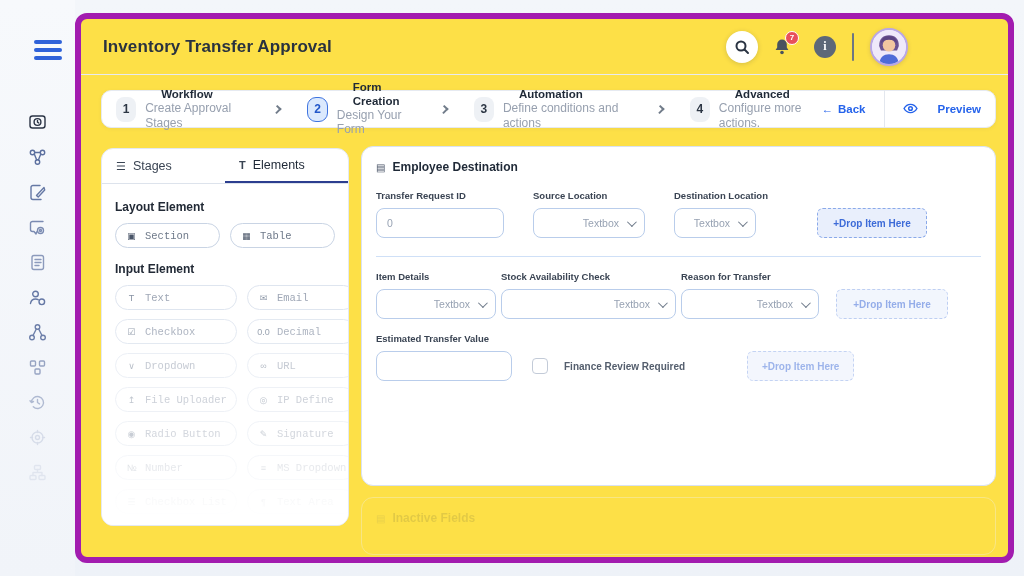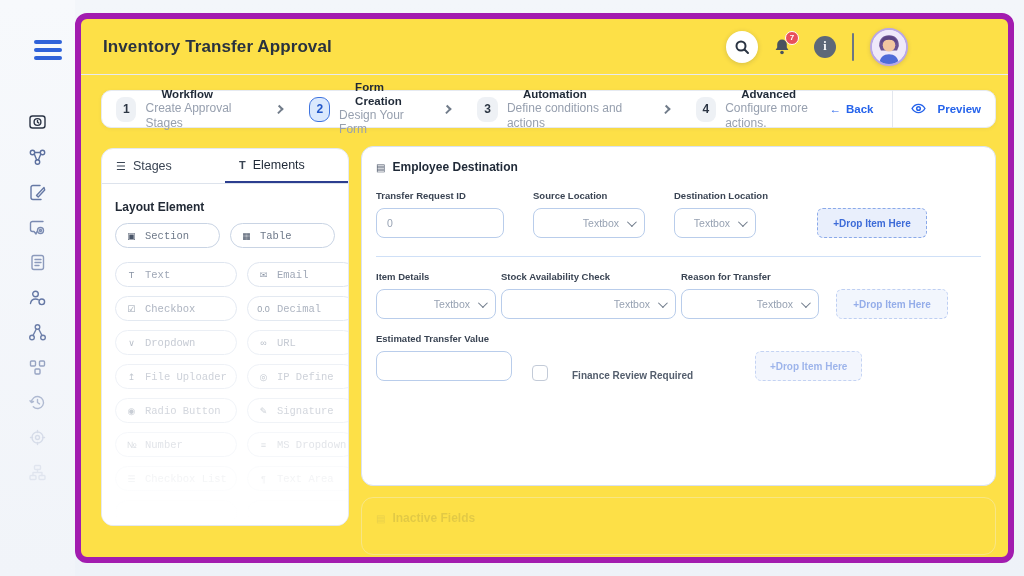--- a/index.html
+++ b/index.html
@@ -53,21 +53,21 @@
     font-size:12px; font-weight:600; display:flex; align-items:center; justify-content:center; }
   .step.active .step-num { background:#dbe9fd; border:1.5px solid #3f74e0; color:#2257c9; border-radius:9px; }
   .step-title { font-size:11.5px; font-weight:700; color:#1f2937; line-height:1.15;margin-left:16px; }
   .step-sub { font-size:12px; color:#97a0af; line-height:1.2; }
   .step-chev { width:7px; height:7px; border-top:2px solid #707b89; border-right:2px solid #707b89;
     transform:rotate(45deg); margin:0 27px; }
   .stepper-actions { display:flex; align-items:center; height:100%; }
   .back-btn { display:flex; align-items:center; gap:5px; color:#2563eb; font-size:11.5px;
     font-weight:600; cursor:pointer; margin-right:18px; }
   .action-divider { width:1px; height:38px; background:#e3e7ee; margin-right:18px; }
-  .preview-btn { display:flex; align-items:center; gap:12px; color:#2563eb; font-size:11.5px;
+  .preview-btn { display:flex; align-items:center; gap:20px; color:#2563eb; font-size:11.5px;
     font-weight:600; cursor:pointer; }
   .eye-ic svg { width:15px; height:11px; fill:none; stroke:#2563eb; stroke-width:1.6; }
 
   
   .palette { position:absolute; left:20px; top:129px; width:248px; height:378px;
     background:#fff; border:1px solid #e4e9f1; border-radius:12px; overflow:hidden; }
   .palette::after { content:""; position:absolute; left:0; right:0; bottom:0; height:70px;
     background:linear-gradient(180deg,rgba(255,255,255,0),#fff); pointer-events:none; }
   .tabs { display:flex; border-bottom:1px solid #dde3ec; }
   .tab { flex:1; height:34px; display:flex; align-items:center; gap:7px; padding-left:14px;
@@ -99,21 +99,21 @@
   .fctrl { height:30px; border:1px solid #b9cdeb; border-radius:8px; background:#fff;
     display:flex; align-items:center; padding:0 10px; font-size:10.5px; color:#97a2b3; }
   input.fctrl { outline:none; font-family:inherit; }
   .fselect { justify-content:flex-end; cursor:pointer;padding-left:8px; }
   .chev { width:7px; height:7px; border-right:1.6px solid #6e7a8a; border-bottom:1.6px solid #6e7a8a;
     transform:rotate(45deg) translateY(-2px); flex:none; margin-left:8px; }
   .dropzone { height:30px; border:1px dashed #8aa9e9; background:#e9effc; border-radius:6px;
     color:#3d6bd8; font-size:10px; font-weight:600; display:flex; align-items:center;
     justify-content:center; cursor:pointer; }
   .row-divider { border-top:1px solid #cfe0f7; margin:18px 0 11px; }
-  .cb-group { display:flex; align-items:flex-end; gap:24px; height:30px; }
+  .cb-group { display:flex; align-items:center; gap:16px; height:30px; }
   .cb-box { width:16px; height:16px; border:1px solid #c3cbd8; border-radius:4px; background:#fff; cursor:pointer; }
   .cb-label { font-size:10px; color:#545e6d; font-weight:600; }
 
   
   .next-section { position:absolute; left:280px; right:12px; top:478px; height:58px;
     border:1px solid #eef1f6; border-radius:12px; padding:13px 14px; opacity:.35; }
   .next-section .canvas-header { opacity:.35; }
 </style>
 </head>
 <body>
@@ -305,20 +305,21 @@
       <div class="chip-grid">
         <div class="chip layout">
           <span class="chip-ic">▣</span>
           <span class="chip-label">Section</span>
         </div>
         <div class="chip layout">
           <span class="chip-ic">▦</span>
           <span class="chip-label">Table</span>
         </div>
       </div>
+      <div class="group-heading">Input Element</div>
       <div class="chip-grid">
         <div class="chip r1">
           <span class="chip-ic">T</span>
           <span class="chip-label">Text</span>
         </div>
         <div class="chip r1">
           <span class="chip-ic">✉</span>
           <span class="chip-label">Email</span>
         </div>
         <div class="chip r2">

